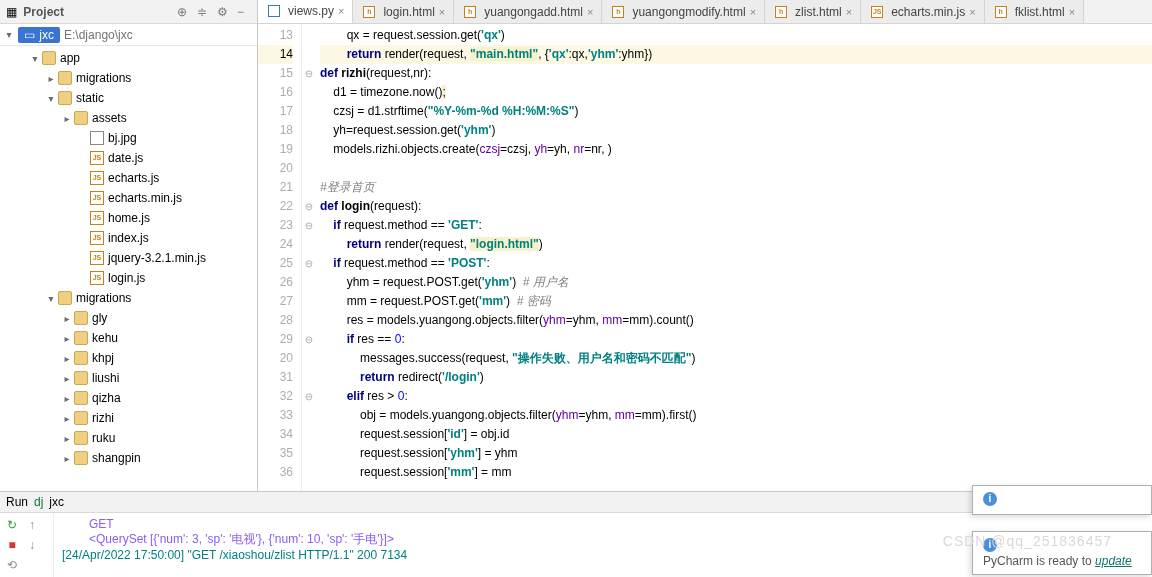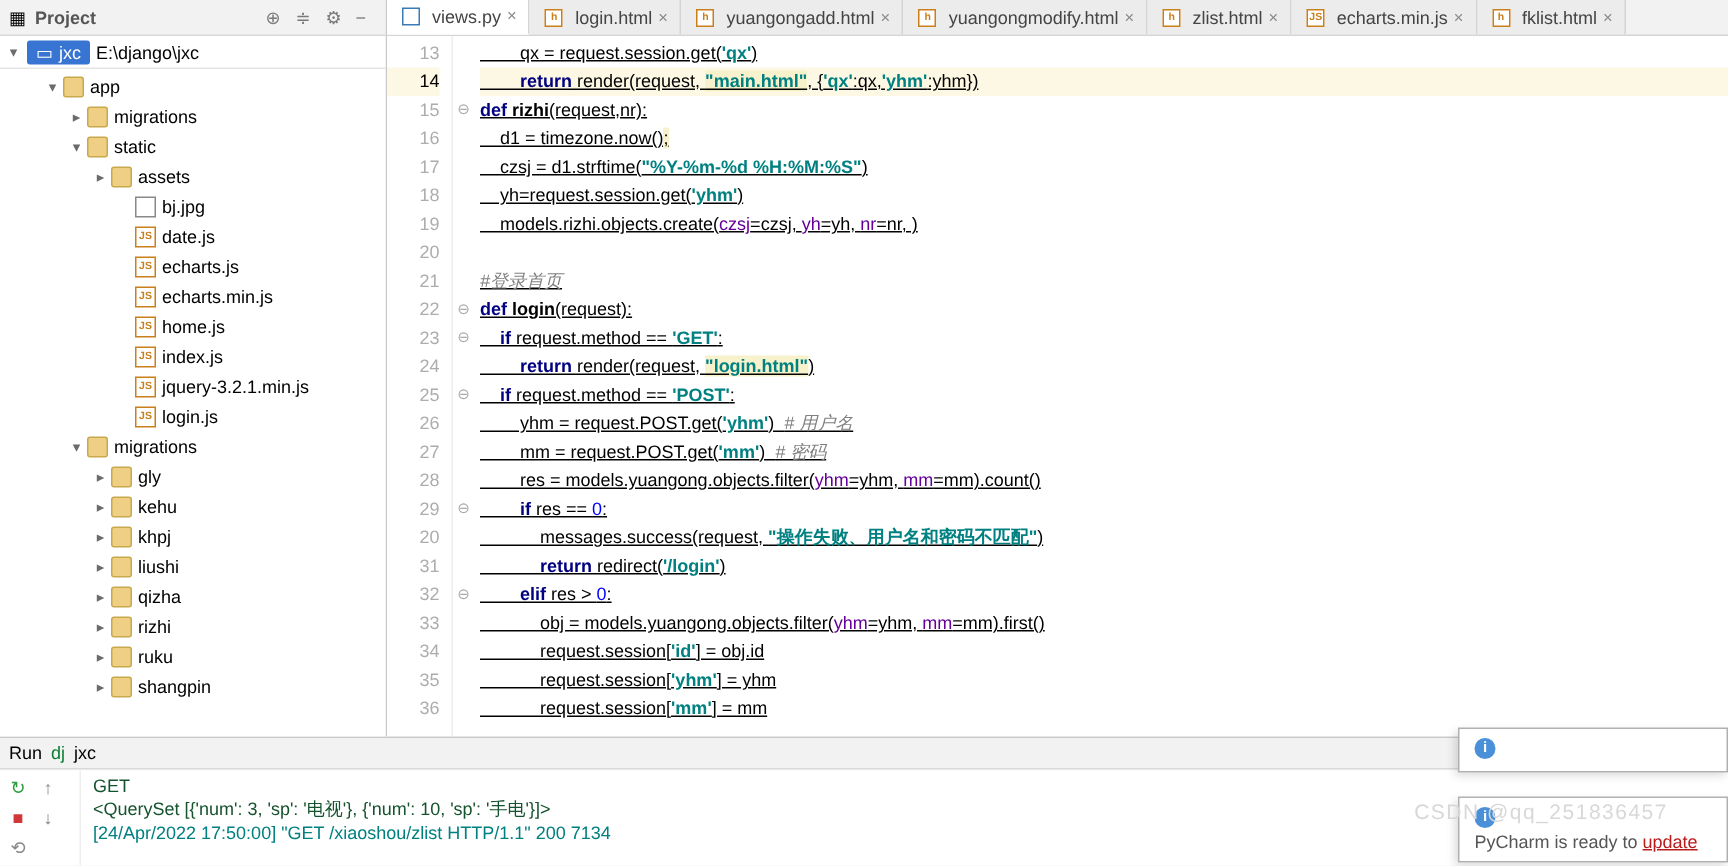--- a/index.html
+++ b/index.html
@@ -24,43 +24,43 @@
 .tab { display: flex; align-items: center; gap: 4px; padding: 0 8px; border-right: 1px solid #d4d4d4; background: #ececec; color: #444; cursor: pointer; }
 .tab.active { background: #fff; border-bottom: 2px solid #fff; margin-bottom: -1px; }
 .tab .close { color: #888; font-size: 11px; }
 .tab .fico { width: 12px; height: 12px; }
 .editor { flex: 1; display: flex; overflow: auto; font-family: "Consolas","Courier New",monospace; font-size: 12.5px; }
 .gutter { width: 44px; text-align: right; color: #adadad; padding: 2px 8px 2px 0; background: #fff; user-select: none; border-right: 1px solid #eee; }
 .gutter div { height: 19px; line-height: 19px; }
 .gut-cur { color: #000; background: #fcf8e3; }
 .fold-col { width: 14px; padding-top: 2px; }
 .fold-col div { height: 19px; line-height: 19px; text-align: center; color: #aaa; font-size: 10px; }
-.code { flex: 1; padding: 2px 0 2px 4px; white-space: pre; text-decoration: underline; }
+.code { flex: 1; padding: 2px 0 2px 4px; white-space: pre; }
 .code .ln { height: 19px; line-height: 19px; }
 .code .hl { background: #fcf8e3; }
 .kw { color: #000080; font-weight: bold; }
 .fn { font-weight: bold; }
 .str { color: #008080; font-weight: bold; }
 .str2 { color: #008080; font-weight: bold; background: #f7f2cc; }
 .com { color: #808080; font-style: italic; }
 .bottom-panel { height: 85px; background: #fff; display: flex; flex-direction: column; }
 .bp-header { height: 22px; background: #f2f2f2; border-bottom: 1px solid #d9d9d9; display: flex; align-items: center; padding: 0 6px; gap: 6px; }
 .bp-body { flex: 1; display: flex; }
 .bp-ctrl { width: 54px; border-right: 1px solid #eee; padding: 4px; display: flex; flex-wrap: wrap; gap: 4px; }
 .bp-ctrl .btn { width: 16px; height: 16px; cursor: pointer; display: flex; align-items: center; justify-content: center; }
 .console { flex: 1; font-family: Consolas,monospace; font-size: 12px; padding: 4px 8px; color: #333; overflow: hidden; }
-.console .t1 { color: #14532d; }
+.console .t1 { color: #8b5cf6; margin-left: 27px; }
 .console .ts { color: #008080; }
 .popup { position: absolute; right: 0; background: #fff; border: 1px solid #b0b0b0; box-shadow: -2px 2px 6px rgba(0,0,0,.15); width: 180px; padding: 6px 10px; }
 .popup.p1 { bottom: 62px; }
 .popup.p2 { bottom: 2px; }
 .popup .pt { font-weight: bold; color: #222; margin-bottom: 2px; display: flex; align-items: center; gap: 6px; }
 .popup .pb { color: #555; font-size: 11px; }
 .info-ico { width: 14px; height: 14px; border-radius: 50%; background: #4a90d9; color: #fff; font-size: 10px; text-align: center; line-height: 14px; font-weight: bold; }
-.lnk { color: #b91c1c; text-decoration: underline; }
+.lnk { color: #0f766e; text-decoration: underline; font-style: italic; }
 .watermark { position: absolute; right: 40px; bottom: 28px; color: #d8d8d8; font-size: 14px; letter-spacing: 1px; pointer-events: none; }
 </style>
 </head>
 <body>
 
 <div class="top-area">
   <div class="sidebar">
     <div class="side-header">
       <span>▦</span>
       <span class="title">Project</span>
@@ -68,21 +68,21 @@
       <span class="ico">≑</span>
       <span class="ico">⚙</span>
       <span class="ico">−</span>
     </div>
     <div class="path-bar">
       <span class="arrow">▾</span>
       <span class="sel">
           <span>▭</span>
           <span>jxc</span>
         </span>
-      <span style="color:#000000">E:\django\jxc</span>
+      <span style="color:#737373">E:\django\jxc</span>
     </div>
     <div class="tree" id="tree">
         <div class="tree-row ind2">
           <span class="arrow">▾</span>
           <span class="ticon folder"></span>
           <span>app</span>
         </div>
         <div class="tree-row ind3">
           <span class="arrow">▸</span>
           <span class="ticon folder"></span>

